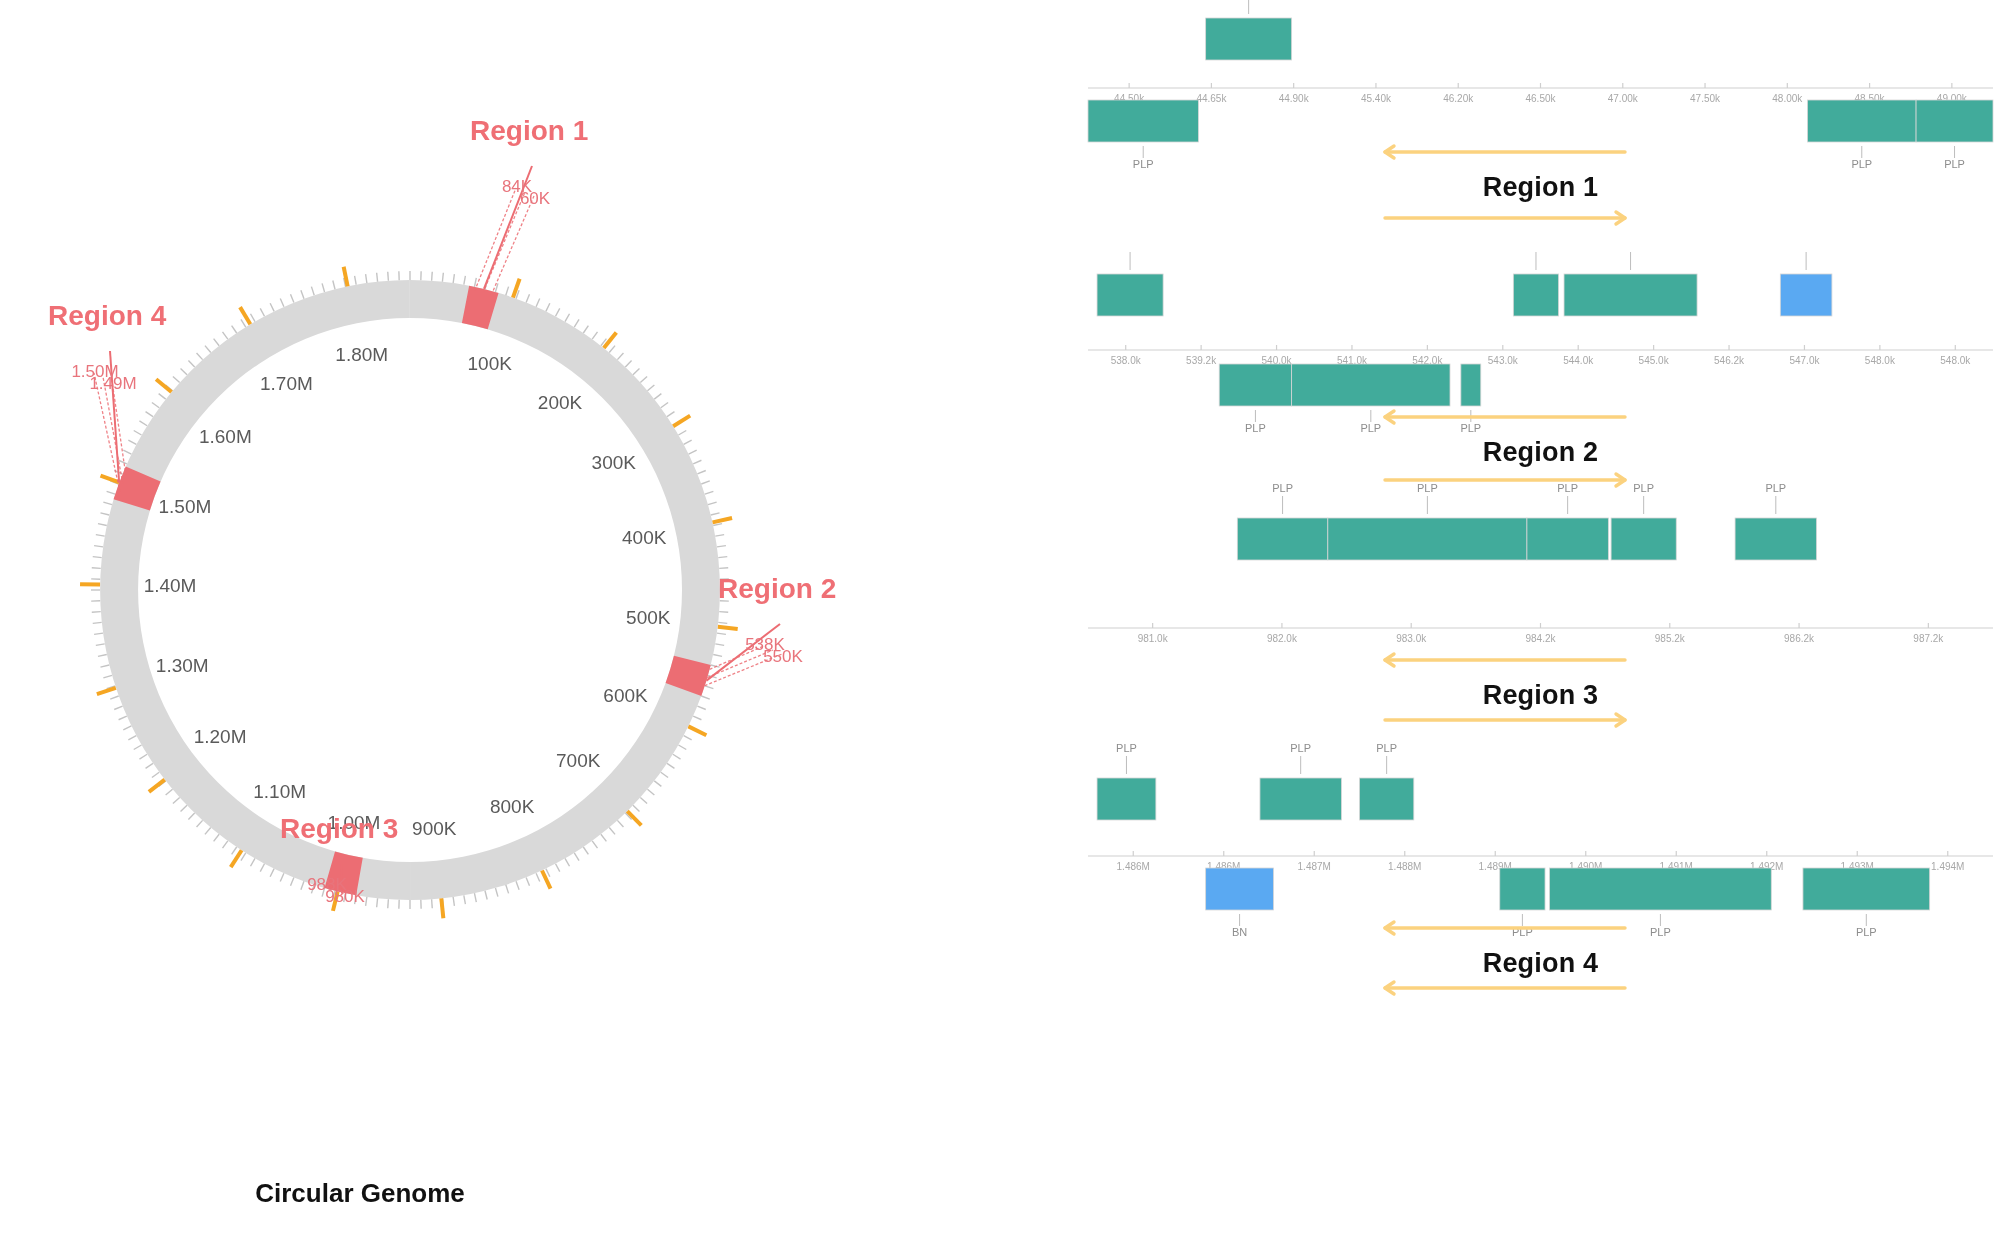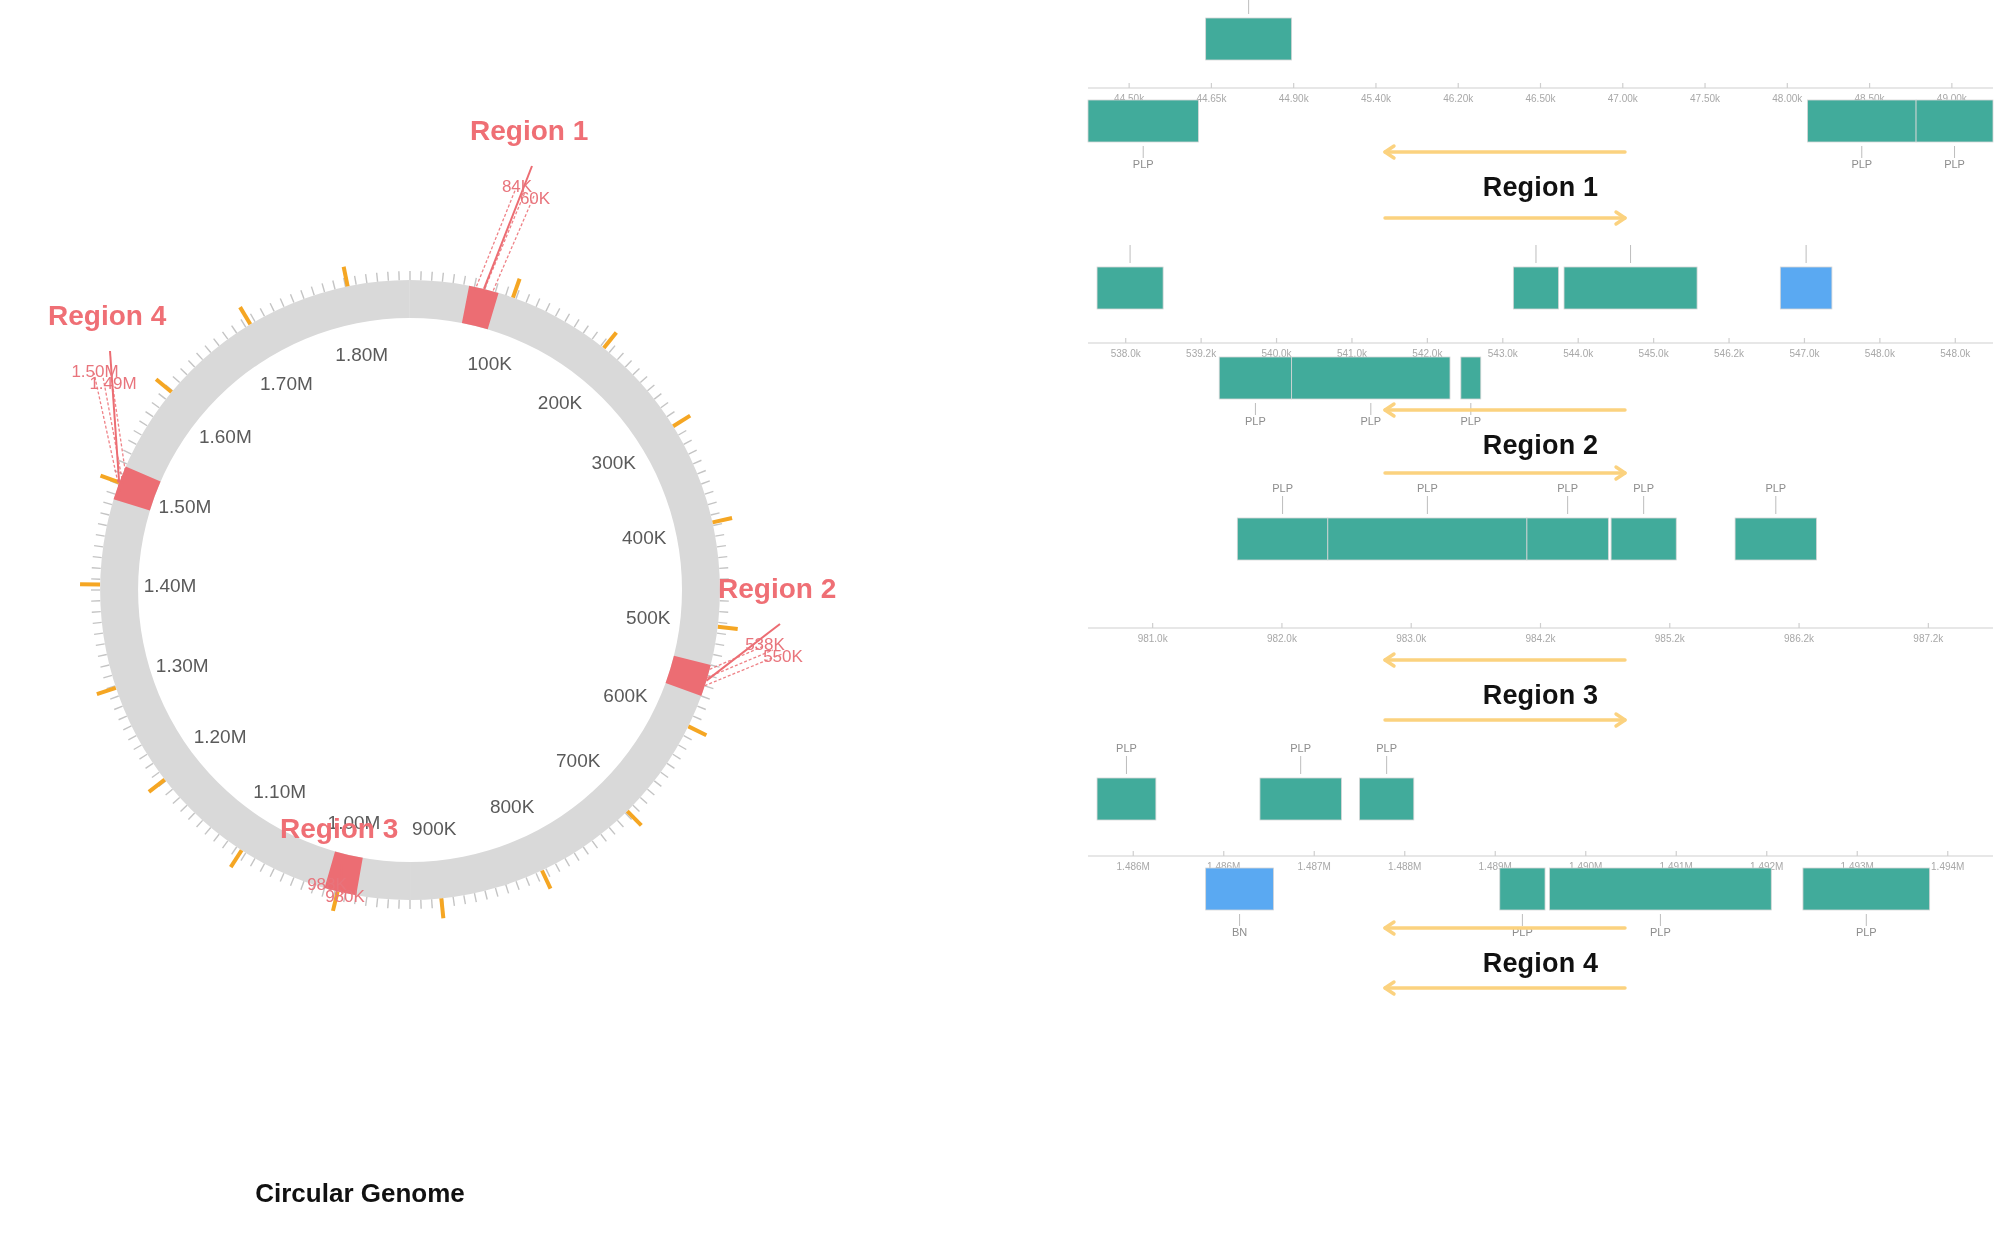--- a/index.html
+++ b/index.html
@@ -332,21 +332,21 @@
             <line x1="305" y1="152" x2="545" y2="152" stroke="#fbd27f" stroke-width="3.4" stroke-linecap="round"></line>
             <polyline points="314,146 305,152 314,158" fill="none" stroke="#fbd27f" stroke-width="3.4" stroke-linecap="round" stroke-linejoin="round"></polyline>
           </g>
           <g>
             <line x1="305" y1="218" x2="545" y2="218" stroke="#fbd27f" stroke-width="3.4" stroke-linecap="round"></line>
             <polyline points="536,212 545,218 536,224" fill="none" stroke="#fbd27f" stroke-width="3.4" stroke-linecap="round" stroke-linejoin="round"></polyline>
           </g>
         </svg>
         <div class="reg-title" style="top: 172px;">Region 1</div>
       </div>
-      <div class="region" style="top: 245px; height: 300px;">
+      <div class="region" style="top: 252px; height: 300px;">
         <svg width="921" height="300" class="track-svg">
           <line x1="8" y1="98" x2="913" y2="98" stroke="#cfcfcf" stroke-width="1.2"></line>
           <line x1="45.708333333333336" y1="93" x2="45.708333333333336" y2="98" stroke="#cfcfcf" stroke-width="1.2"></line>
           <text x="45.708333333333336" y="112" text-anchor="middle" class="tick-lbl">538.0k</text>
           <line x1="121.125" y1="93" x2="121.125" y2="98" stroke="#cfcfcf" stroke-width="1.2"></line>
           <text x="121.125" y="112" text-anchor="middle" class="tick-lbl">539.2k</text>
           <line x1="196.54166666666666" y1="93" x2="196.54166666666666" y2="98" stroke="#cfcfcf" stroke-width="1.2"></line>
           <text x="196.54166666666666" y="112" text-anchor="middle" class="tick-lbl">540.0k</text>
           <line x1="271.9583333333333" y1="93" x2="271.9583333333333" y2="98" stroke="#cfcfcf" stroke-width="1.2"></line>
           <text x="271.9583333333333" y="112" text-anchor="middle" class="tick-lbl">541.0k</text>

